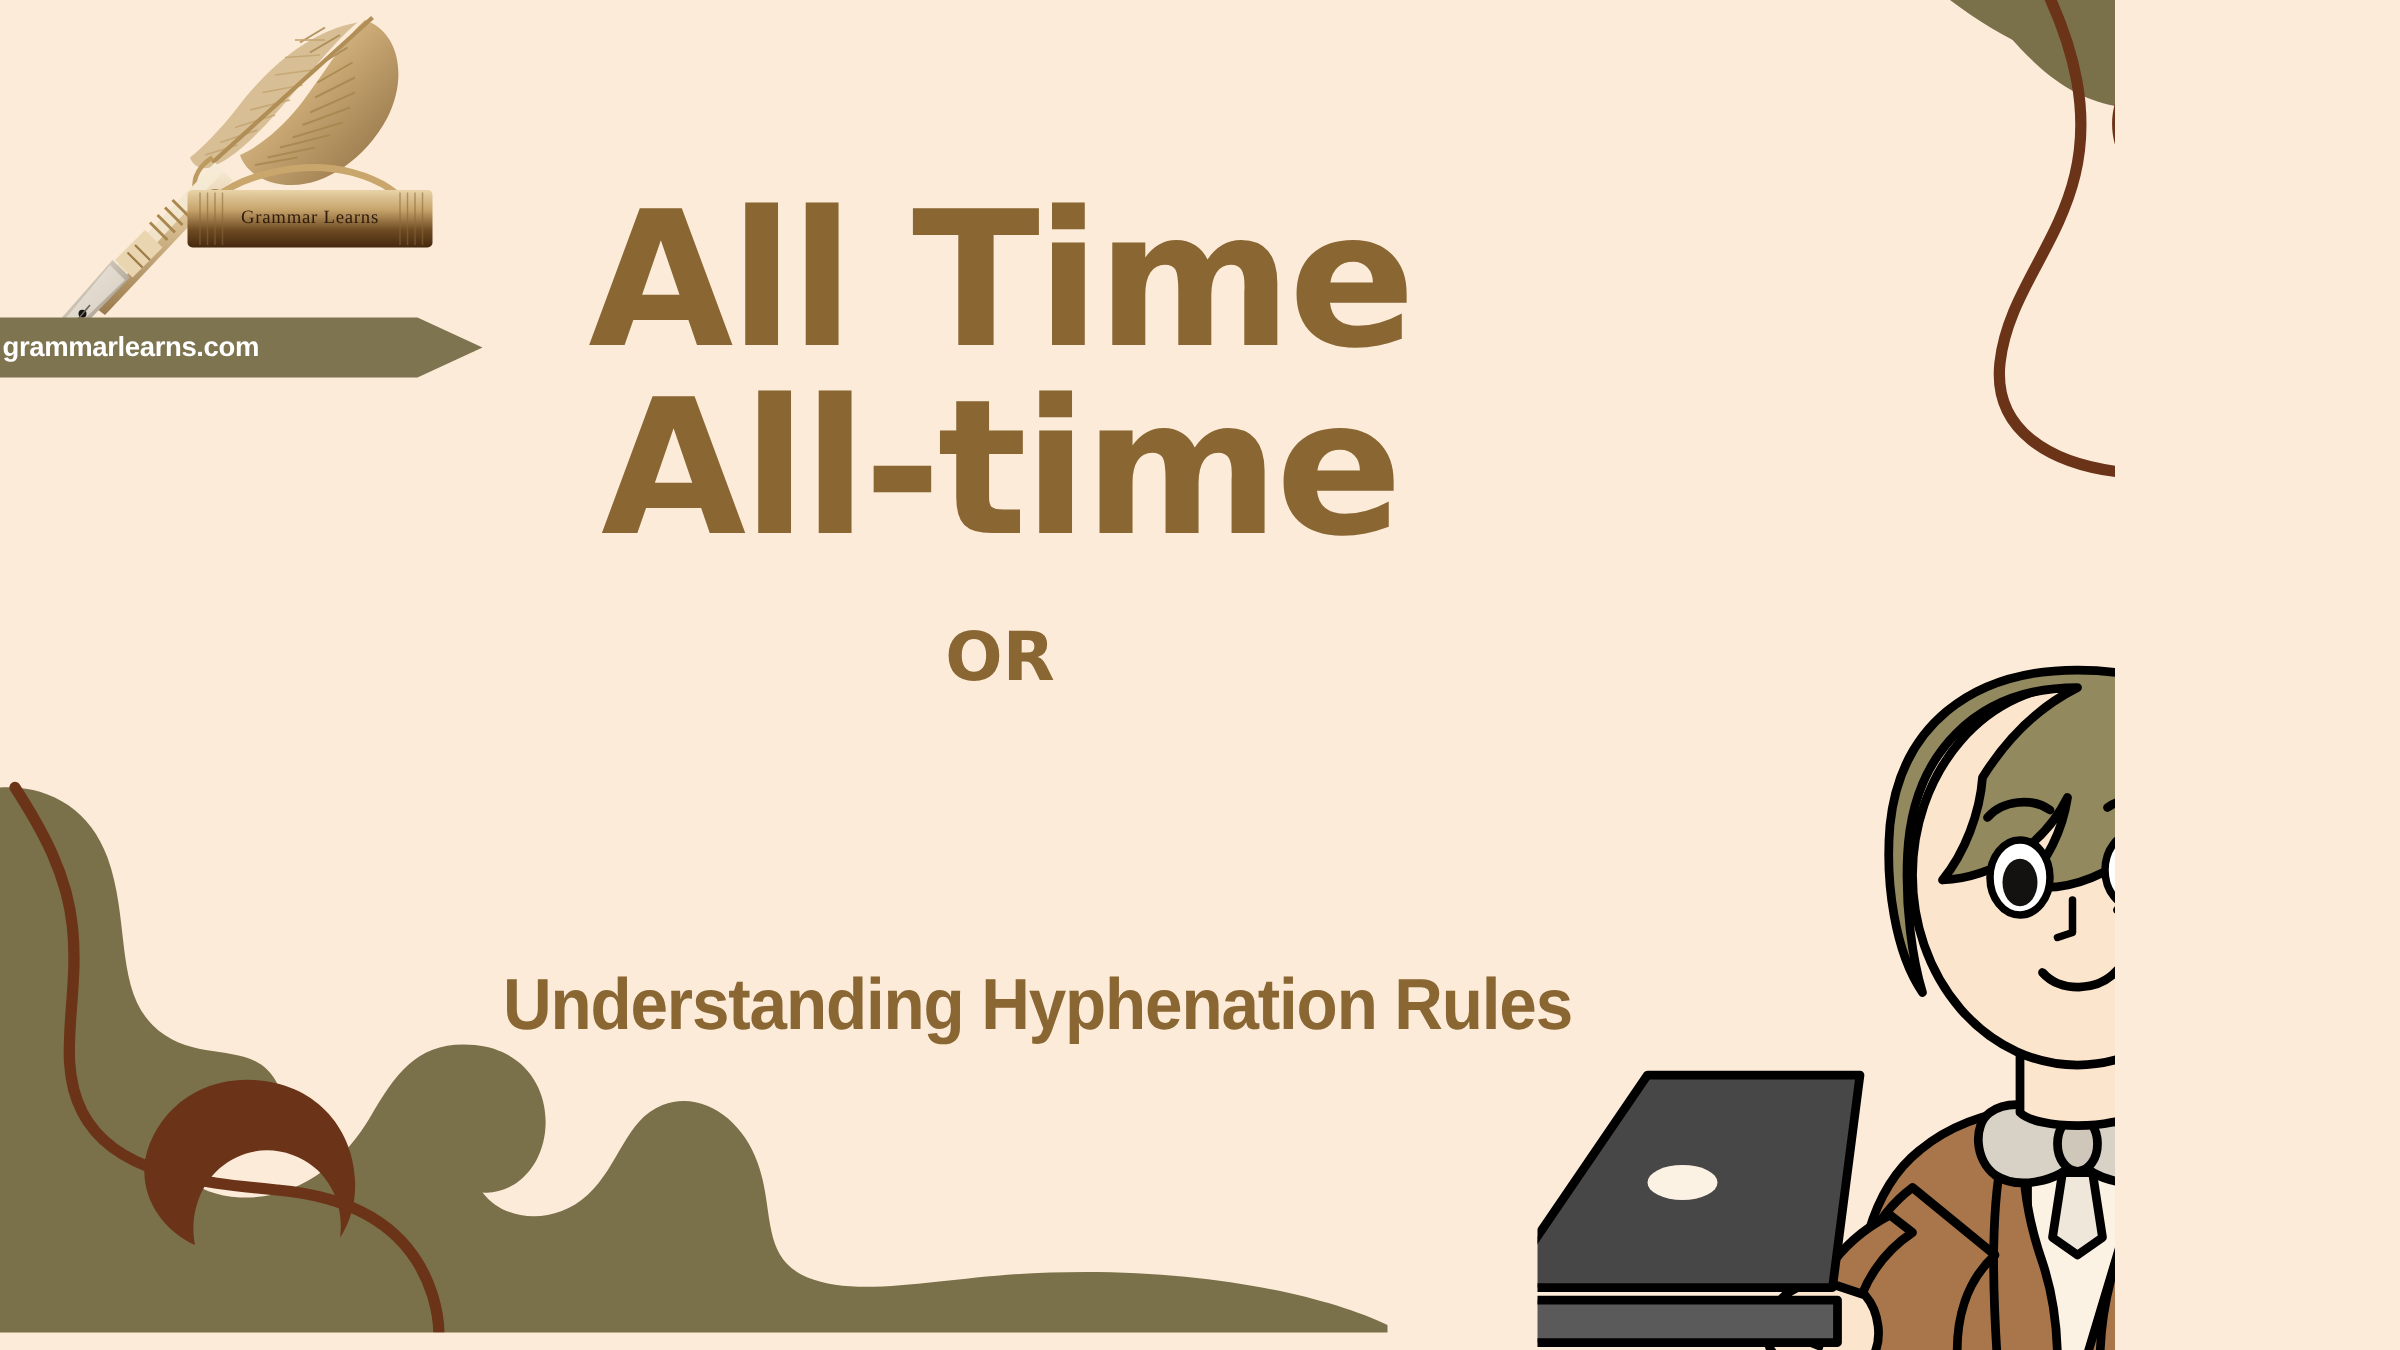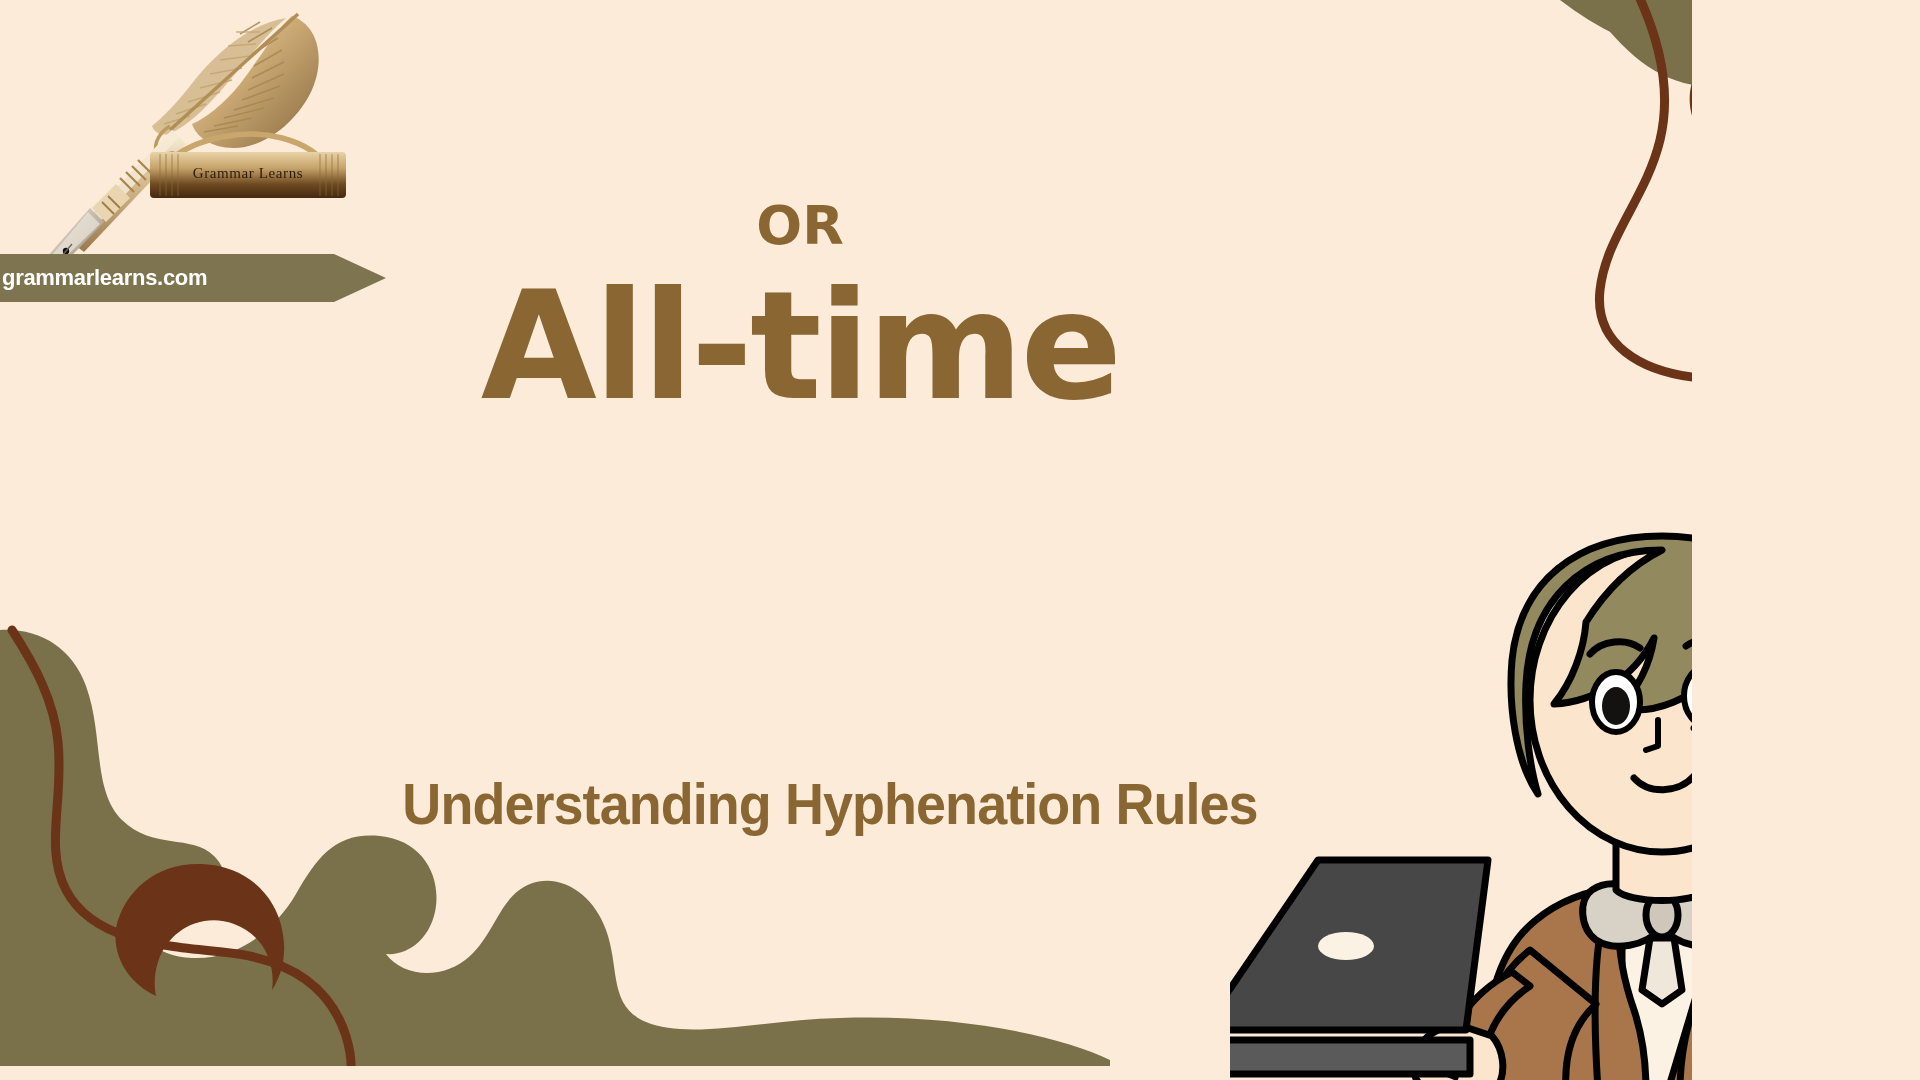--- a/index.html
+++ b/index.html
@@ -280,22 +280,23 @@
   </div>
 
   <div id="url-banner">
     <svg viewBox="0 0 392 52" xmlns="http://www.w3.org/2000/svg">
       <polygon points="0,2 340,2 392,26 340,50 0,50" fill="#7E7450"></polygon>
     </svg>
     <div id="url-text">grammarlearns.com</div>
   </div>
 
   <div id="headline-block">
+    <div id="title-main">All Time</div>
+    <div id="title-alt">All-time</div>
     <div id="title-or">OR</div>
-    <div id="title-alt">All-time</div>
   </div>
 
   <div id="subtitle">Understanding Hyphenation Rules</div>
 
   <div id="character">
     <svg viewBox="0 0 700 700" xmlns="http://www.w3.org/2000/svg">
       <g stroke="#000000" stroke-width="7" stroke-linejoin="round" stroke-linecap="round">
 
         <g>
           <path d="M258,700

